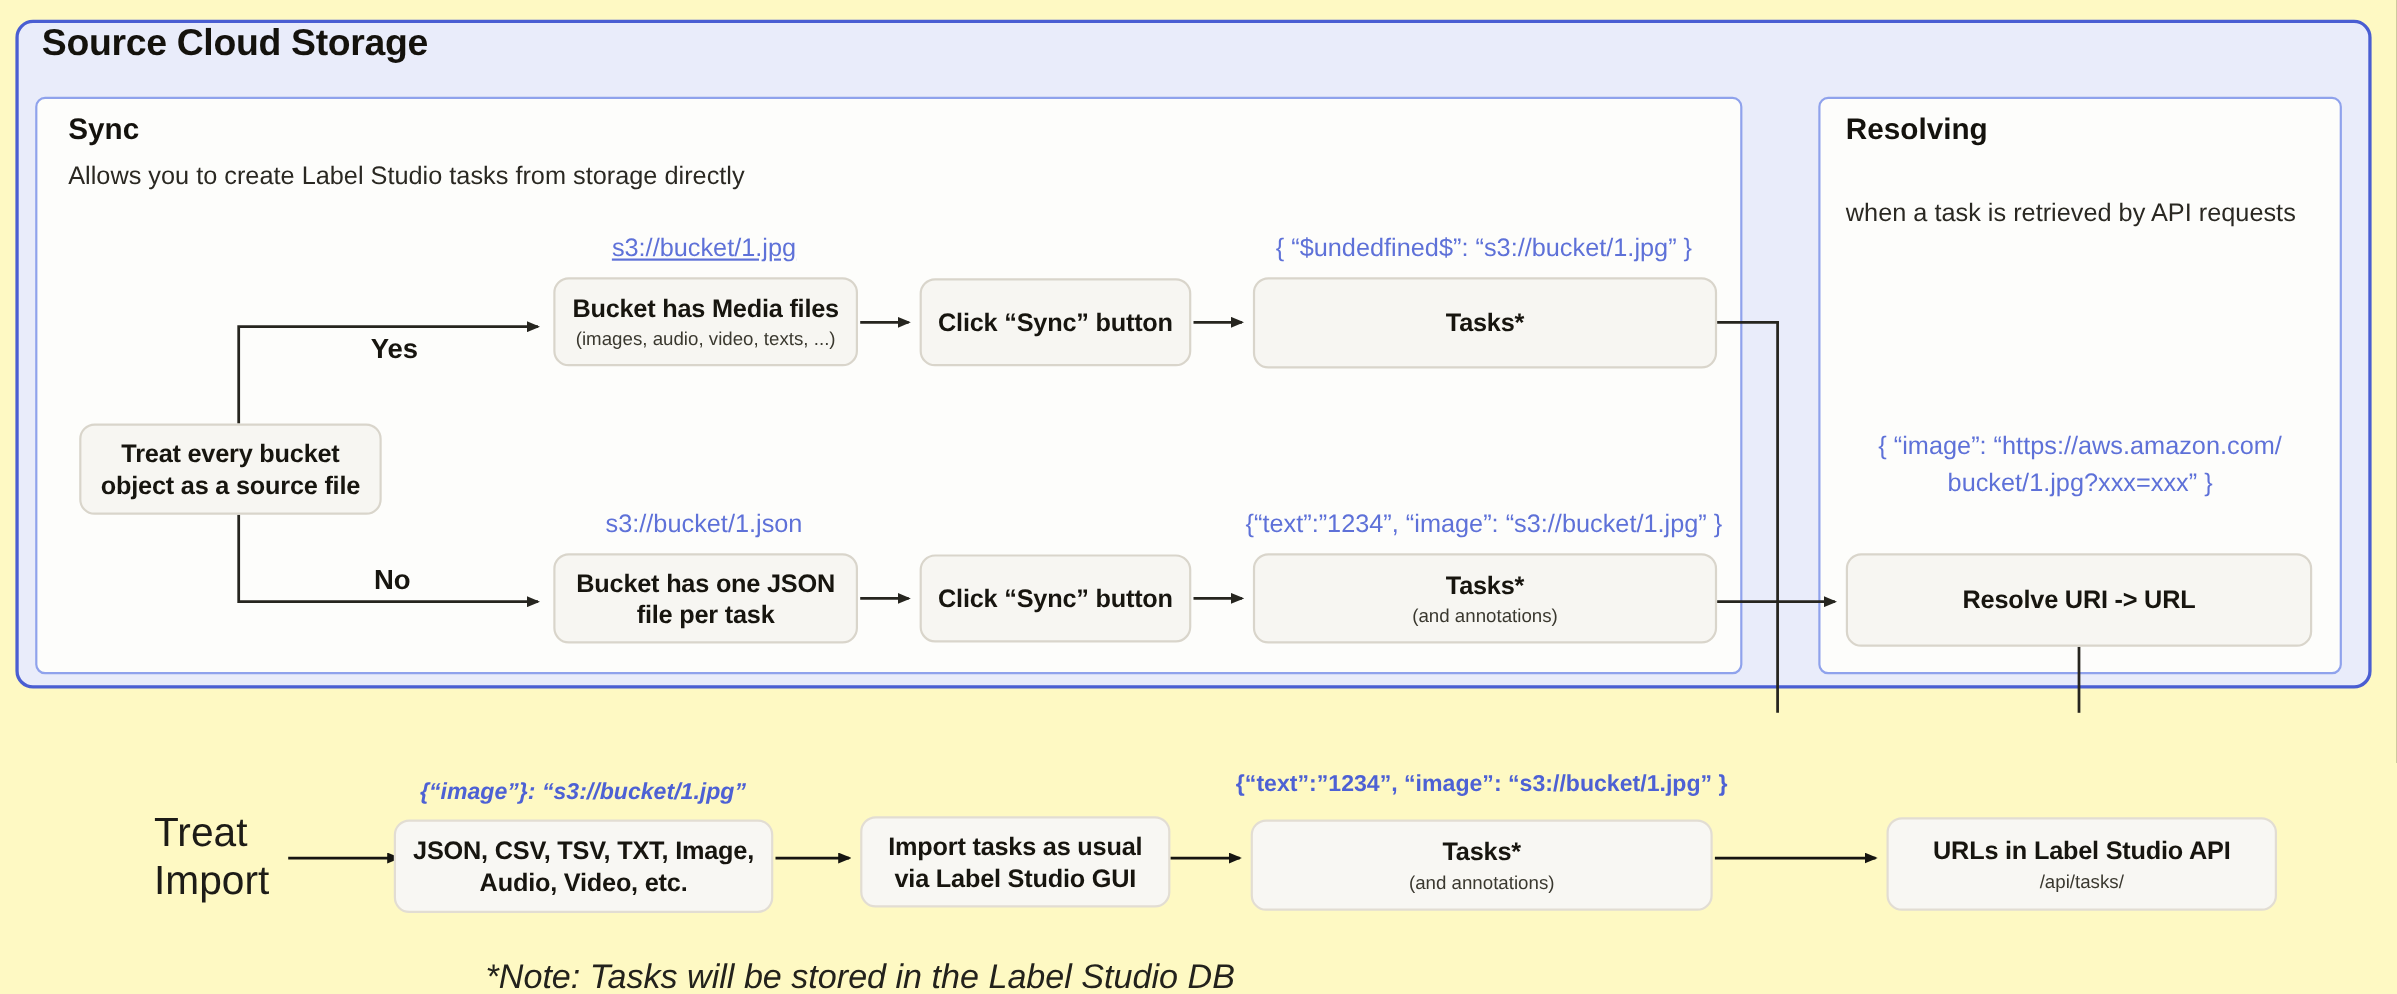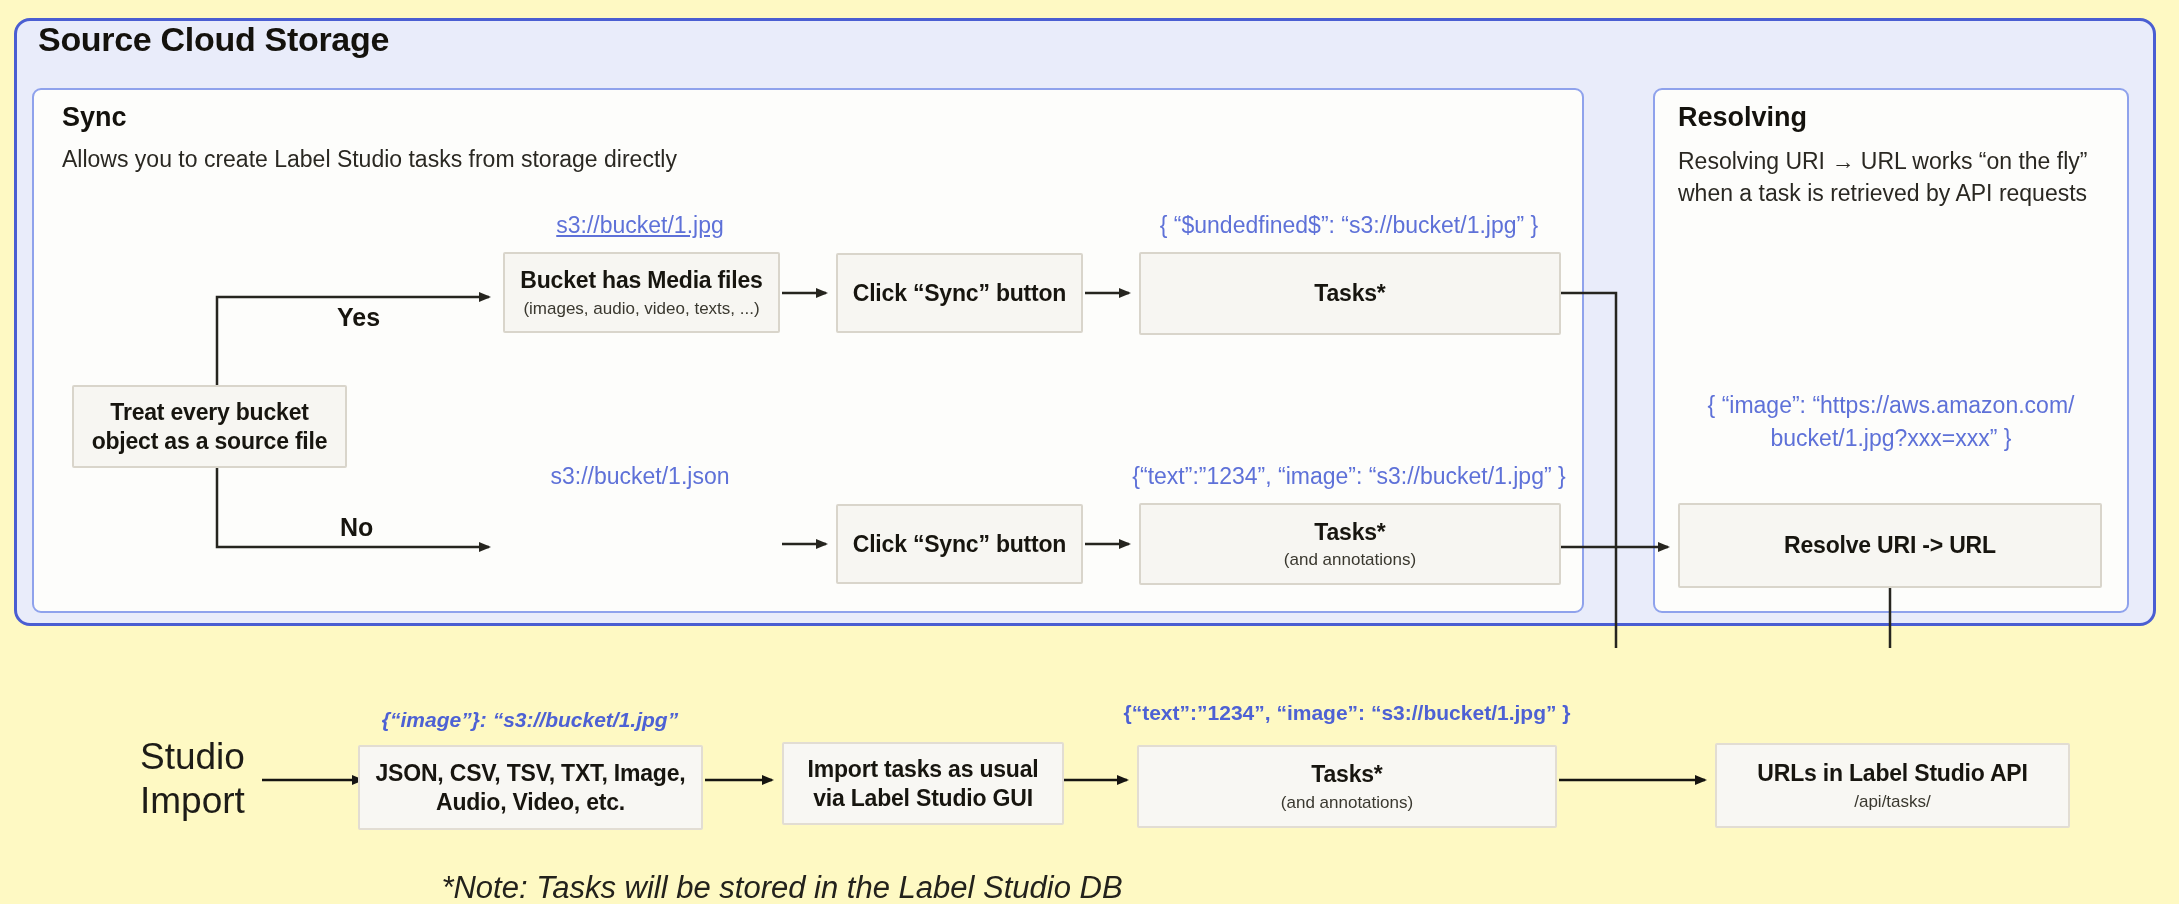--- a/index.html
+++ b/index.html
@@ -15,21 +15,21 @@
     position:absolute;left:38px;top:20px;font-size:34px;font-weight:bold;
     letter-spacing:-0.3px;color:#14120d;
   }
   .subpanel{
     position:absolute;background:#fdfdfb;border:2px solid #8fa2ec;border-radius:9px;
     box-sizing:border-box;
   }
   .sec-title{position:absolute;font-size:27px;font-weight:bold;color:#14120d;}
   .sec-sub{position:absolute;font-size:23px;color:#2a2822;}
   .fbox{
-    position:absolute;background:#f7f6f2;border:2px solid #d9d5cb;border-radius:2px;
+    position:absolute;background:#f7f6f2;border:2px solid #d9d5cb;border-radius:14px;
     box-sizing:border-box;display:flex;flex-direction:column;align-items:center;
     justify-content:center;text-align:center;
   }
   .fbox-dark{background:#f8f7f3;border-color:#e2ddd3;}
   .box-title{font-size:23px;font-weight:bold;color:#17150f;line-height:1.22;letter-spacing:-0.2px;}
   .box-sub{font-size:17px;color:#3a382f;margin-top:4px;}
   .blue-label{
     position:absolute;font-size:23px;color:#5e71d8;text-align:center;
     transform:translateX(-50%);white-space:nowrap;
   }
@@ -51,21 +51,20 @@
 
   <div class="panel-outer"></div>
   <div class="page-title">Source Cloud Storage</div>
 
   <div class="subpanel" style="left:32px;top:88px;width:1552px;height:525px;"></div>
   <div class="sec-title" style="left:62px;top:102px;">Sync</div>
   <div class="sec-sub" style="left:62px;top:146px;">Allows you to create Label Studio tasks from storage directly</div>
 
   <div class="subpanel" style="left:1653px;top:88px;width:476px;height:525px;"></div>
   <div class="sec-title" style="left:1678px;top:102px;">Resolving</div>
-  <div class="sec-sub" style="left:1678px;top:148px;">Resolving URI → URL works “on the fly”</div>
   <div class="sec-sub" style="left:1678px;top:180px;">when a task is retrieved by API requests</div>
 
   <svg class="svg-layer" width="2179" height="904">
     <defs>
       <marker id="ah" markerWidth="12" markerHeight="10" refX="10" refY="5" orient="auto" markerUnits="userSpaceOnUse">
         <path d="M0,0 L12,5 L0,10 Z" fill="#26251f"></path>
       </marker>
       <marker id="ahf" markerWidth="12" markerHeight="10" refX="10" refY="5" orient="auto" markerUnits="userSpaceOnUse">
         <path d="M0,0 L12,5 L0,10 Z" fill="#161511"></path>
       </marker>
@@ -107,37 +106,41 @@
   </div>
   <div class="fbox" style="left:836px;top:253px;width:247px;height:80px;">
     <div class="box-title">Click “Sync” button</div>
   </div>
   <div class="blue-label" style="left:1349px;top:212px;">{ “$undedfined$”: “s3://bucket/1.jpg” }</div>
   <div class="fbox" style="left:1139px;top:252px;width:422px;height:83px;">
     <div class="box-title">Tasks*</div>
   </div>
 
   <div class="blue-label" style="left:640px;top:463px;">s3://bucket/1.json</div>
+  <div class="fbox" style="left:503px;top:503px;width:277px;height:82px;">
+    <div class="box-title">Bucket has one JSON</div>
+    <div class="box-title">file per task</div>
+  </div>
   <div class="fbox" style="left:836px;top:504px;width:247px;height:80px;">
     <div class="box-title">Click “Sync” button</div>
   </div>
   <div class="blue-label" style="left:1349px;top:463px;">{“text”:”1234”,  “image”: “s3://bucket/1.jpg” }</div>
   <div class="fbox" style="left:1139px;top:503px;width:422px;height:82px;">
     <div class="box-title">Tasks*</div>
     <div class="box-sub">(and annotations)</div>
   </div>
 
   <div class="blue-label" style="left:1891px;top:392px;">{ “image”: “https://aws.amazon.com/</div>
   <div class="blue-label" style="left:1891px;top:425px;">bucket/1.jpg?xxx=xxx” }</div>
   <div class="fbox" style="left:1678px;top:503px;width:424px;height:85px;">
     <div class="box-title">Resolve URI -&gt; URL</div>
   </div>
 
   <div class="faint-title" style="left:140px;top:735px;">
-    <div>Studio</div>
+    <div>Treat</div>
     <div>Import</div>
   </div>
 
   <div class="blue-label bold" style="left:530px;top:708px;font-style:italic;">{“image”}: “s3://bucket/1.jpg”</div>
   <div class="fbox fbox-dark" style="left:358px;top:745px;width:345px;height:85px;">
     <div class="box-title">JSON, CSV, TSV, TXT, Image,</div>
     <div class="box-title">Audio, Video, etc.</div>
   </div>
 
   <div class="fbox fbox-dark" style="left:782px;top:742px;width:282px;height:83px;">

